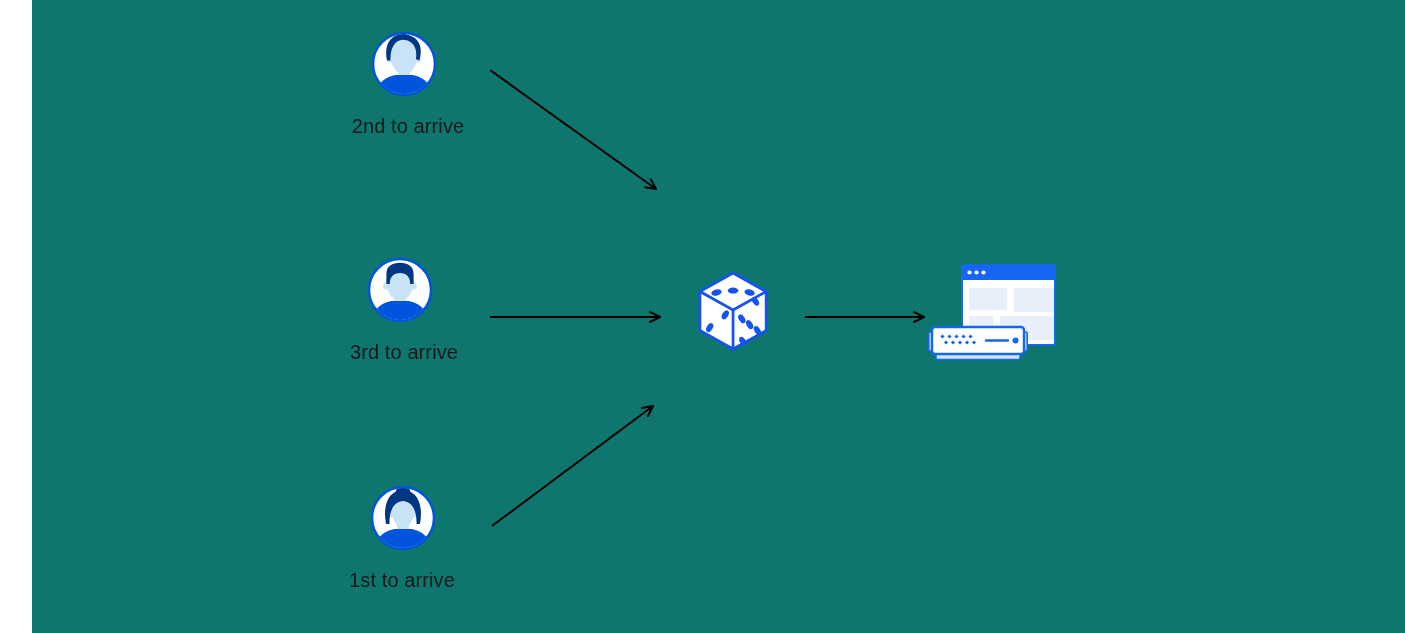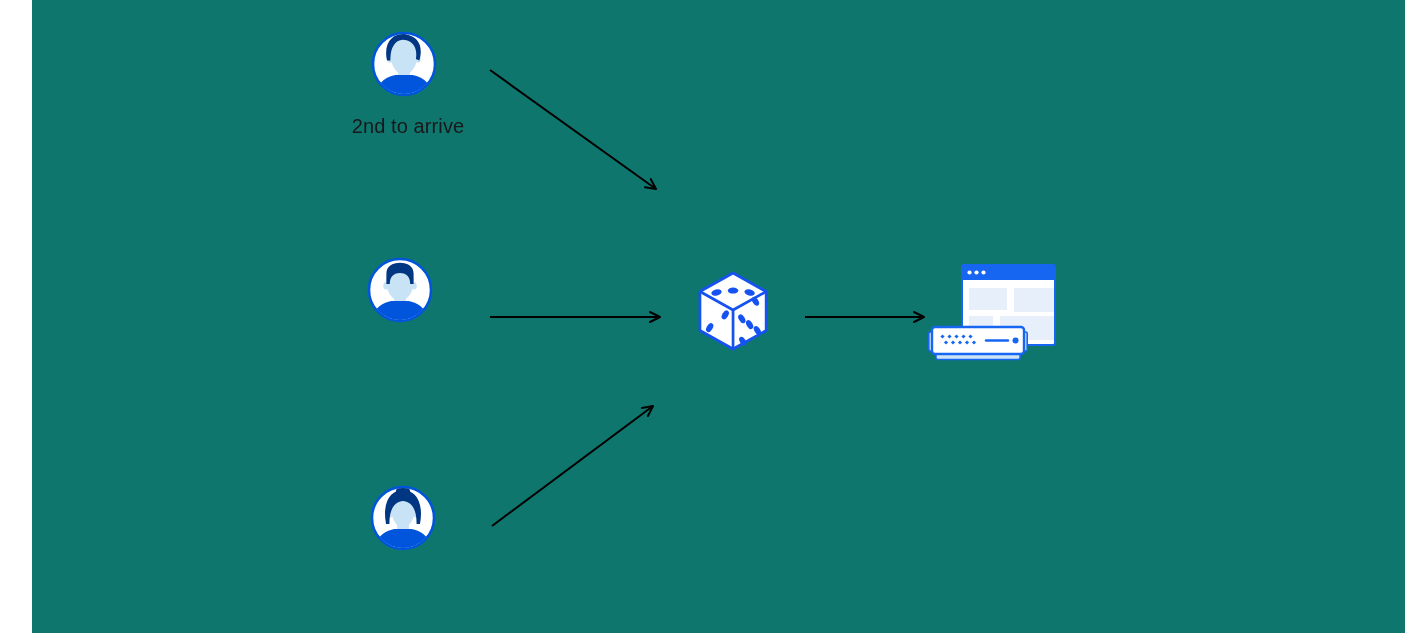--- a/index.html
+++ b/index.html
@@ -64,40 +64,42 @@
       <g clip-path="url(#clipB)">
         <rect x="33" y="42" width="14" height="14" fill="#c9e3f6"></rect>
         <path d="M4,82 C7,62 19,55 30,53 L50,53 C61,55 73,62 76,82 Z" fill="#0055dc"></path>
         <ellipse cx="23.5" cy="35" rx="3.2" ry="4.5" fill="#c9e3f6"></ellipse>
         <ellipse cx="56.5" cy="35" rx="3.2" ry="4.5" fill="#c9e3f6"></ellipse>
         <path d="M40,12 C51,12 57,20 56,32 C55,45 47,53 40,53 C33,53 25,45 24,32 C23,20 29,12 40,12 Z" fill="#c9e3f6"></path>
         <path d="M24,33 L24,21 C24,12 31,8 40,8 C49,8 56,12 56,21 L56,33 L52,33 C52,25 48,20 40,20 C32,20 28,25 28,33 Z" fill="#003682"></path>
       </g>
     </svg>
   </div>
+  <div class="node-label" style="left:287px;top:341px;">3rd to arrive</div>
 
   <div class="node" style="left:337px;top:484px;">
     <svg width="68" height="68" viewBox="0 0 80 80">
       <defs>
           <clipPath id="clipC">
             <circle cx="40" cy="40" r="35.2"></circle>
           </clipPath>
         </defs>
       <circle cx="40" cy="40" r="36.5" fill="#ffffff" stroke="#0055dc" stroke-width="3"></circle>
       <g clip-path="url(#clipC)">
         <rect x="33" y="42" width="14" height="14" fill="#c9e3f6"></rect>
         <path d="M4,82 C7,62 19,55 30,53 L50,53 C61,55 73,62 76,82 Z" fill="#0055dc"></path>
         <ellipse cx="40" cy="9" rx="8.5" ry="6.5" fill="#003682"></ellipse>
         <ellipse cx="25.5" cy="35" rx="3" ry="4.5" fill="#c9e3f6"></ellipse>
         <ellipse cx="54.5" cy="35" rx="3" ry="4.5" fill="#c9e3f6"></ellipse>
         <path d="M40,13 C50,13 55,20 54,31 C53,43 46,52 40,52 C34,52 27,43 26,31 C25,20 30,13 40,13 Z" fill="#c9e3f6"></path>
         <path d="M20,47 C15,19 27,7 40,7 C53,7 65,19 60,47 L56,47 C56,34 53,27 48,23 C43,19 37,19 32,23 C27,27 24,34 24,47 Z" fill="#003682"></path>
       </g>
     </svg>
   </div>
+  <div class="node-label" style="left:285px;top:569px;">1st to arrive</div>
 
   <div class="node" style="left:666px;top:270px;">
     <svg width="74" height="84" viewBox="0 0 76 84">
       <g fill="#ffffff" stroke="#1652f0" stroke-width="2.8" stroke-linejoin="round">
         <path d="M36,2 L70,21 L70,61 L36,80 L2,61 L2,21 Z"></path>
         <path d="M2,21 L36,40 L70,21" fill="none"></path>
         <path d="M36,40 L36,80" fill="none"></path>
       </g>
       <g fill="#1652f0">
         <ellipse cx="19" cy="22" rx="5.4" ry="3.1" transform="rotate(-14 19 22)"></ellipse>

